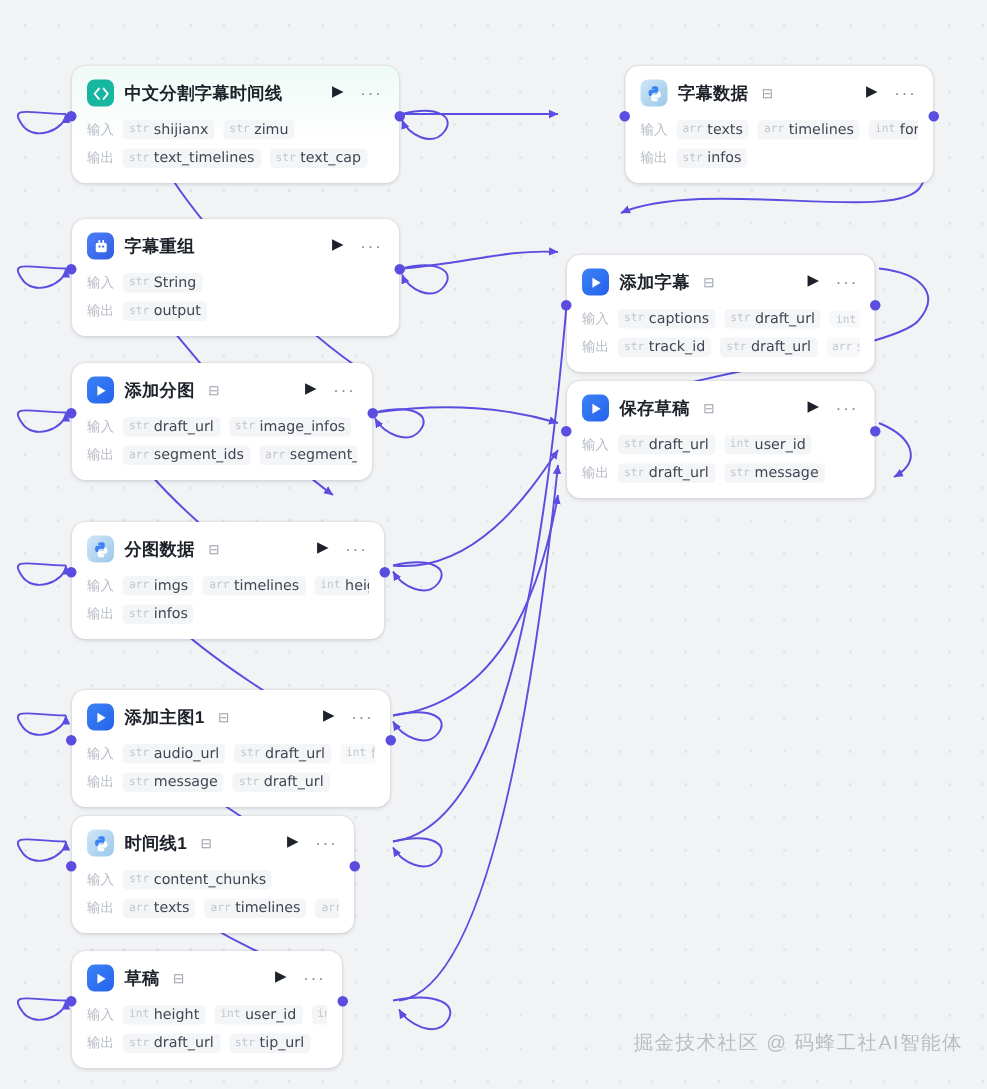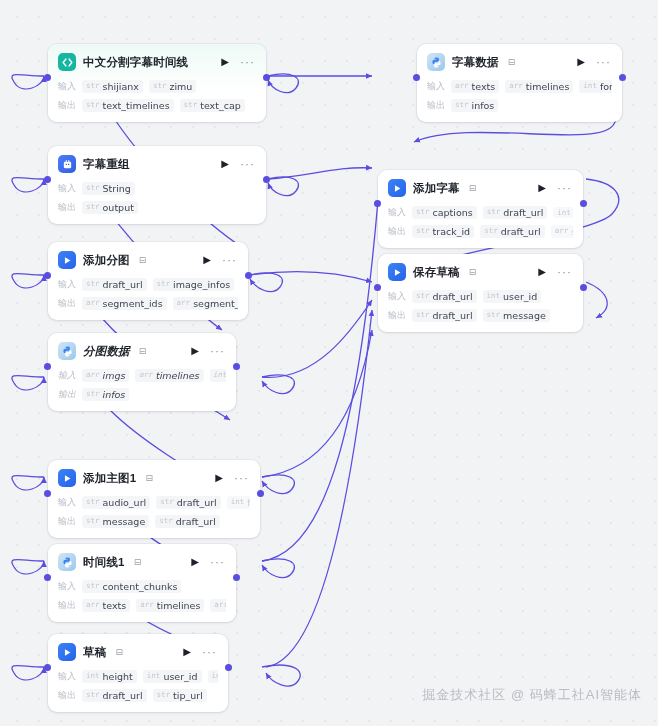--- a/index.html
+++ b/index.html
@@ -238,21 +238,21 @@
             </span>
             <span class="chip">
               <span class="ctype">arr</span>
               <span class="cname">segment_infos</span>
             </span>
           </div>
         </div>
         <span class="port in" style="top: 30px;"></span>
         <span class="port out" style="top: 30px;"></span>
       </div>
-      <div class="node" style="left: 48px; top: 333px; width: 188px; font-style: italic;">
+      <div class="node" style="left: 48px; top: 348px; width: 208px;">
         <div class="nhead">
           <div class="nicon ic-py">
             <svg width="13" height="13" viewBox="0 0 14 14">
               <path d="M7 1.6c-2.2 0-2.1 1-2.1 1v1.1h2.2v.5H4.1s-1.5-.2-1.5 2.2c0 2.4 1.3 2.3 1.3 2.3h.9V7.6s0-1.3 1.3-1.3h2.2s1.2 0 1.2-1.2V2.9s.2-1.3-2.5-1.3z" fill="#3b82f6"></path>
               <path d="M7 12.4c2.2 0 2.1-1 2.1-1v-1.1H6.9v-.5h3s1.5.2 1.5-2.2c0-2.4-1.3-2.3-1.3-2.3h-.9v1.1s0 1.3-1.3 1.3H5.7s-1.2 0-1.2 1.2v2.2s-.2 1.3 2.5 1.3z" fill="#ffffff"></path>
             </svg>
           </div>
           <span class="ntitle">分图数据</span>
           <span class="nbadge">⊟</span>
           <span class="nspacer"></span>

